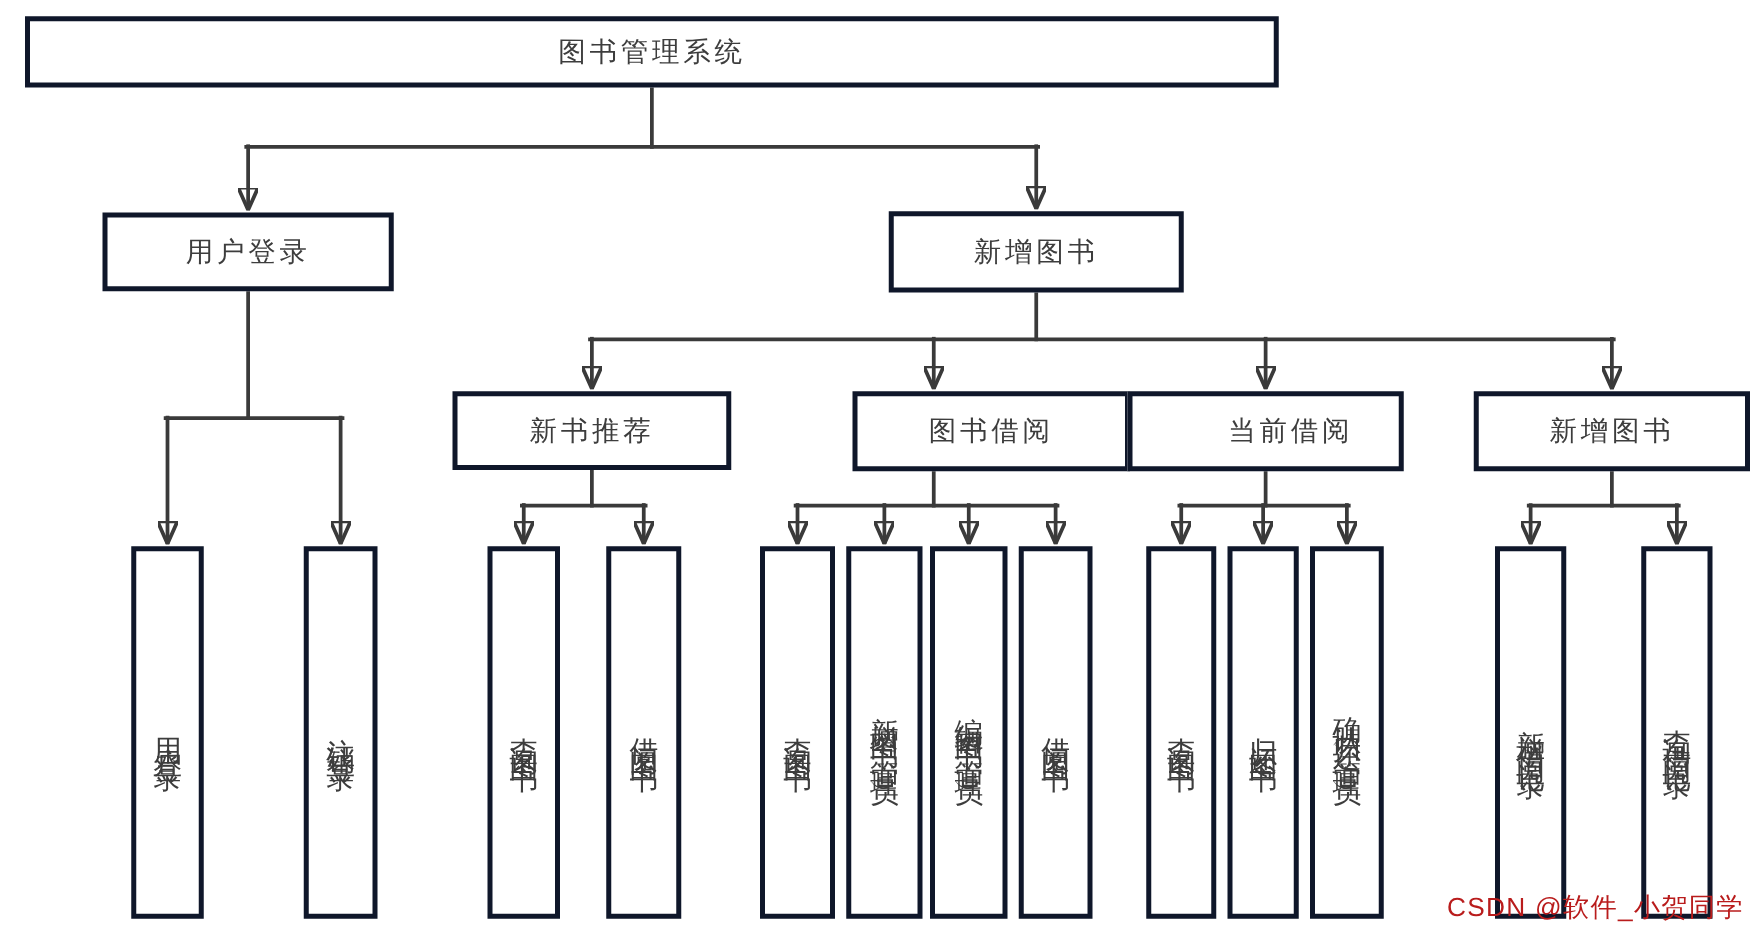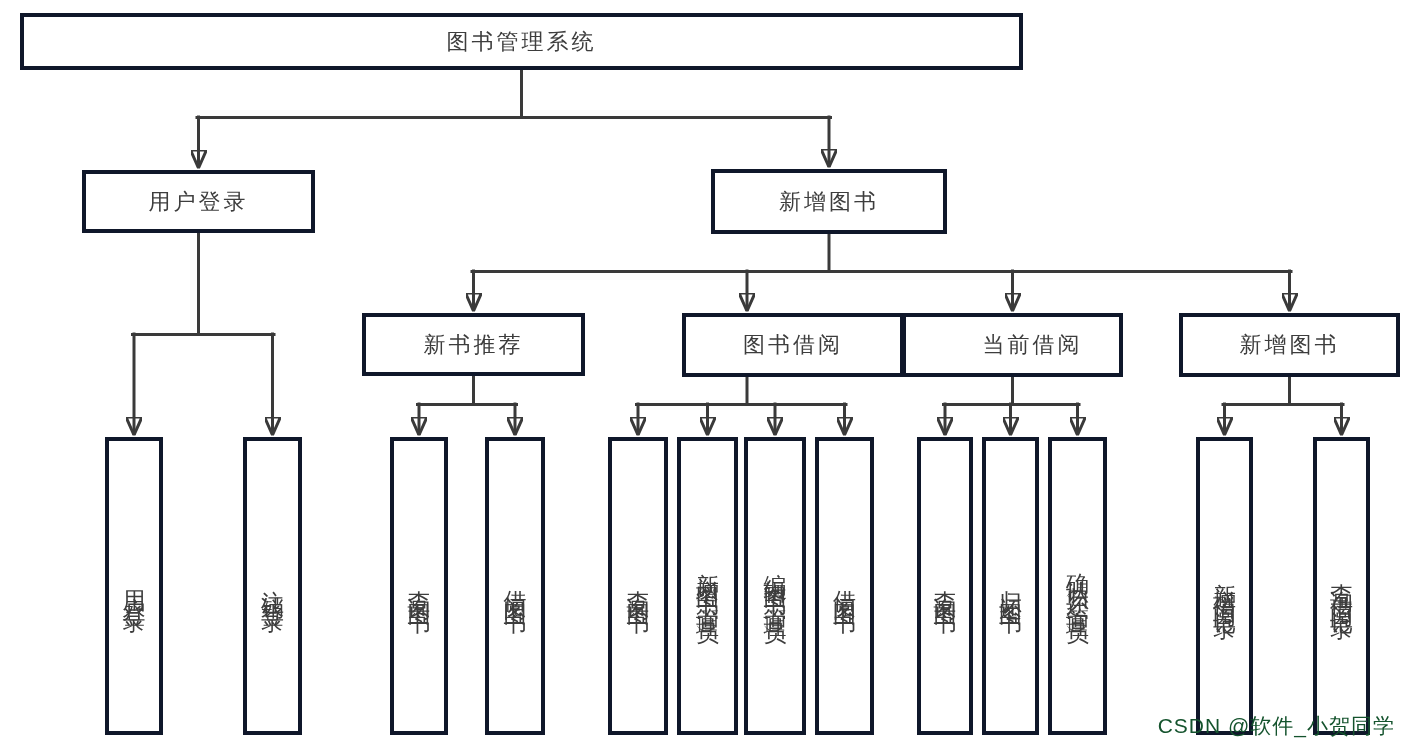--- a/index.html
+++ b/index.html
@@ -35,21 +35,21 @@
     letter-spacing:7px;
     line-height:1;
   }
   .watermark{
     position:absolute;
     right:10px;
     top:712px;
     z-index:5;
     font-size:21px;
     letter-spacing:1px;
-    color:#14532d;
+    color:#b91c1c;
     white-space:nowrap;
   }
 </style>
 </head>
 <body>
 
 <div class="canvas">
 
   <svg class="wires" width="1405" height="747" viewBox="0 0 1405 747">
     <defs>

